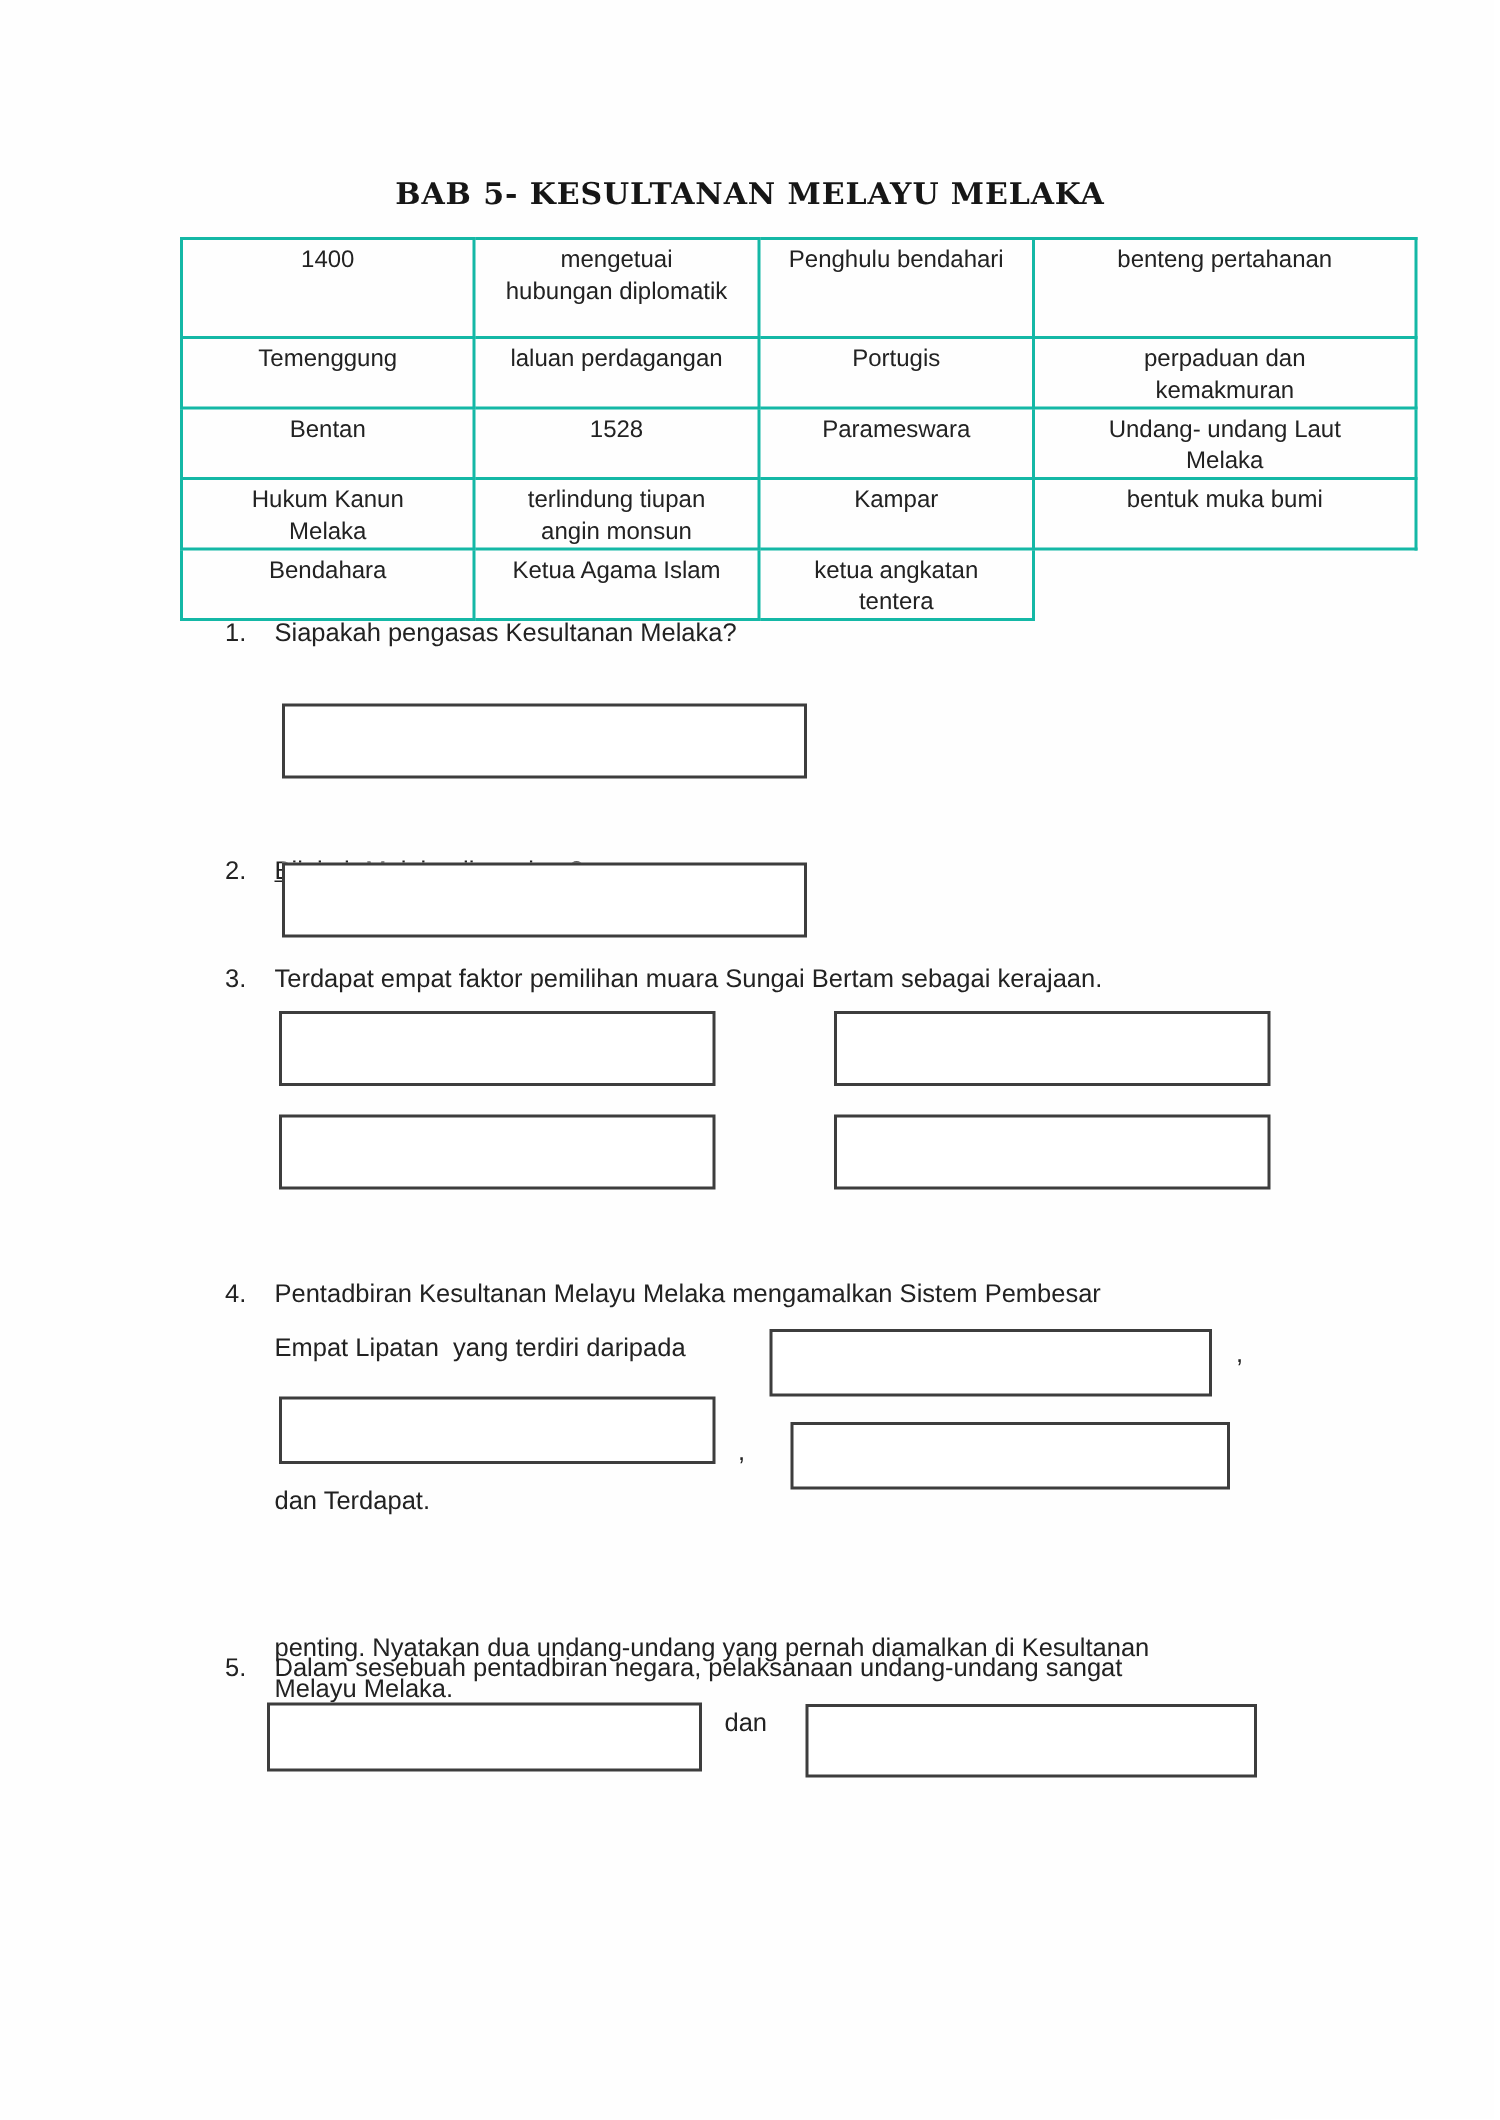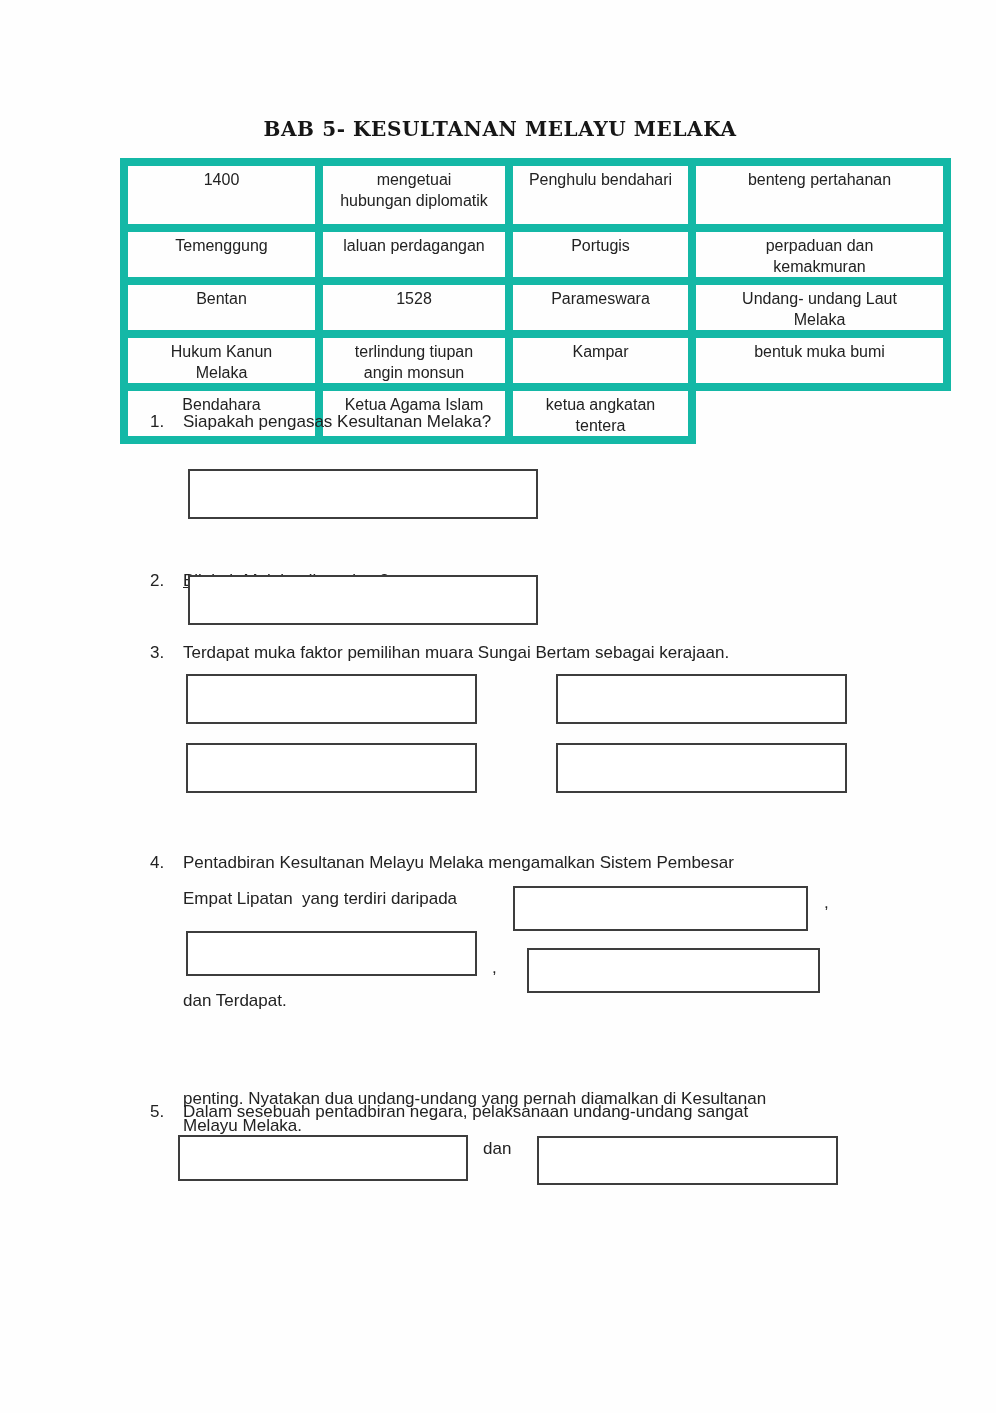--- a/index.html
+++ b/index.html
@@ -24,21 +24,21 @@
     color: #161616;
   }
   table.wordbank {
     position: absolute;
     left: 120px; top: 158px;
     width: 823px;
     border-collapse: collapse;
     table-layout: fixed;
   }
   table.wordbank td {
-    border: 8px solid #14b8a6;
+    border: 2px solid #14b8a6;
     font-size: 16px;
     line-height: 21px;
     text-align: center;
     vertical-align: top;
     padding: 3px 4px 0 4px;
     white-space: pre-line;
     color: #222222;
     overflow: hidden;
   }
   tr.r1 { height: 66px; }
@@ -108,21 +108,21 @@
     </tr>
   </tbody>
     </table>
 
   <div class="qline" style="left:150px; top:411px;"><span class="qnum">1.</span><span>Siapakah pengasas Kesultanan Melaka?</span></div>
   <div class="abox" style="left:188px; top:469px; width:350px; height:50px;"></div>
 
   <div class="qline" style="left:150px; top:570px;text-decoration:underline;"><span class="qnum">2.</span><span>Bilakah Melaka diasaskan?</span></div>
   <div class="abox" style="left:188px; top:575px; width:350px; height:50px;"></div>
 
-  <div class="qline" style="left:150px; top:642px;"><span class="qnum">3.</span><span>Terdapat muka faktor pemilihan muara Sungai Bertam sebagai kerajaan.</span></div>
+  <div class="qline" style="left:150px; top:642px;"><span class="qnum">3.</span><span>Terdapat empat faktor pemilihan muara Sungai Bertam sebagai kerajaan.</span></div>
   <div class="abox" style="left:186px; top:674px; width:291px; height:50px;"></div>
   <div class="abox" style="left:556px; top:674px; width:291px; height:50px;"></div>
   <div class="abox" style="left:186px; top:743px; width:291px; height:50px;"></div>
   <div class="abox" style="left:556px; top:743px; width:291px; height:50px;"></div>
 
   <div class="qline" style="left:150px; top:852px;"><span class="qnum">4.</span><span>Pentadbiran Kesultanan Melayu Melaka mengamalkan Sistem Pembesar</span></div>
   <div class="qline" style="left:183px; top:888px;"><span>Empat Lipatan  yang terdiri daripada</span></div>
   <div class="abox" style="left:513px; top:886px; width:295px; height:45px;"></div>
   <div class="punct" style="left:824px; top:893px;">,</div>
   <div class="abox" style="left:186px; top:931px; width:291px; height:45px;"></div>

